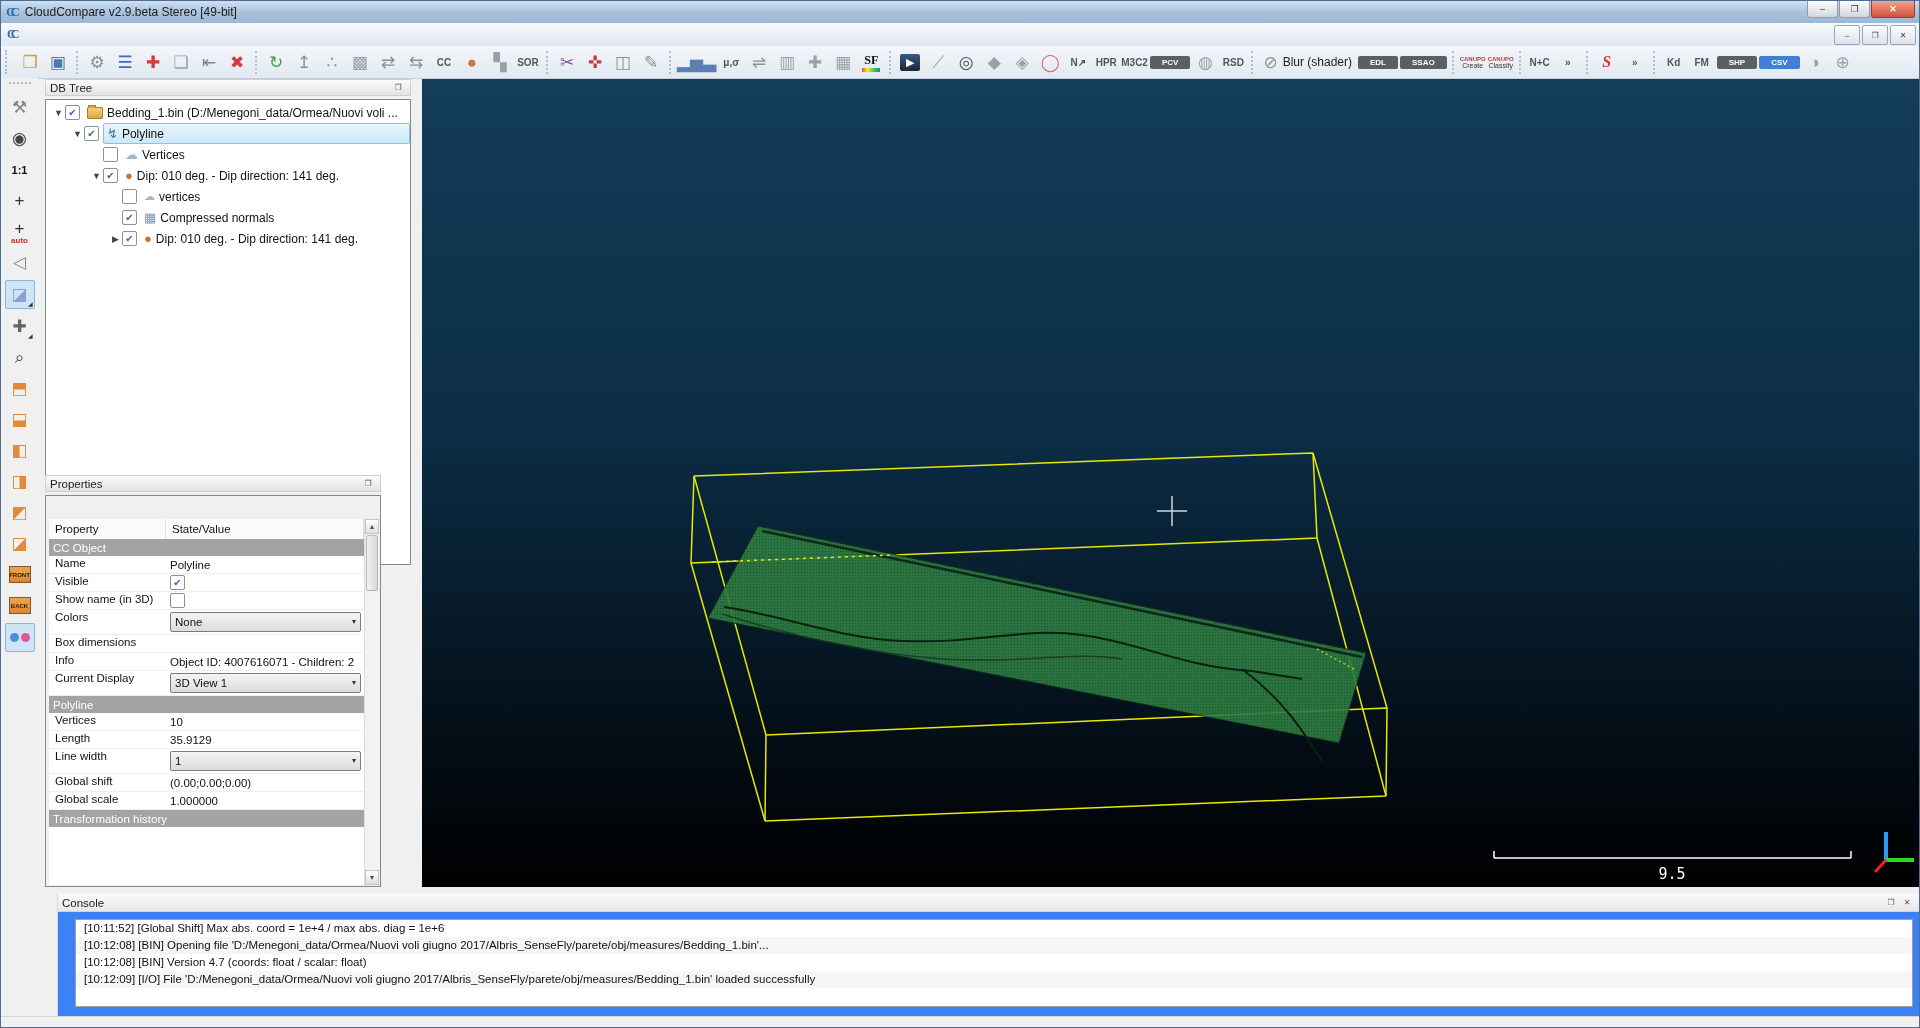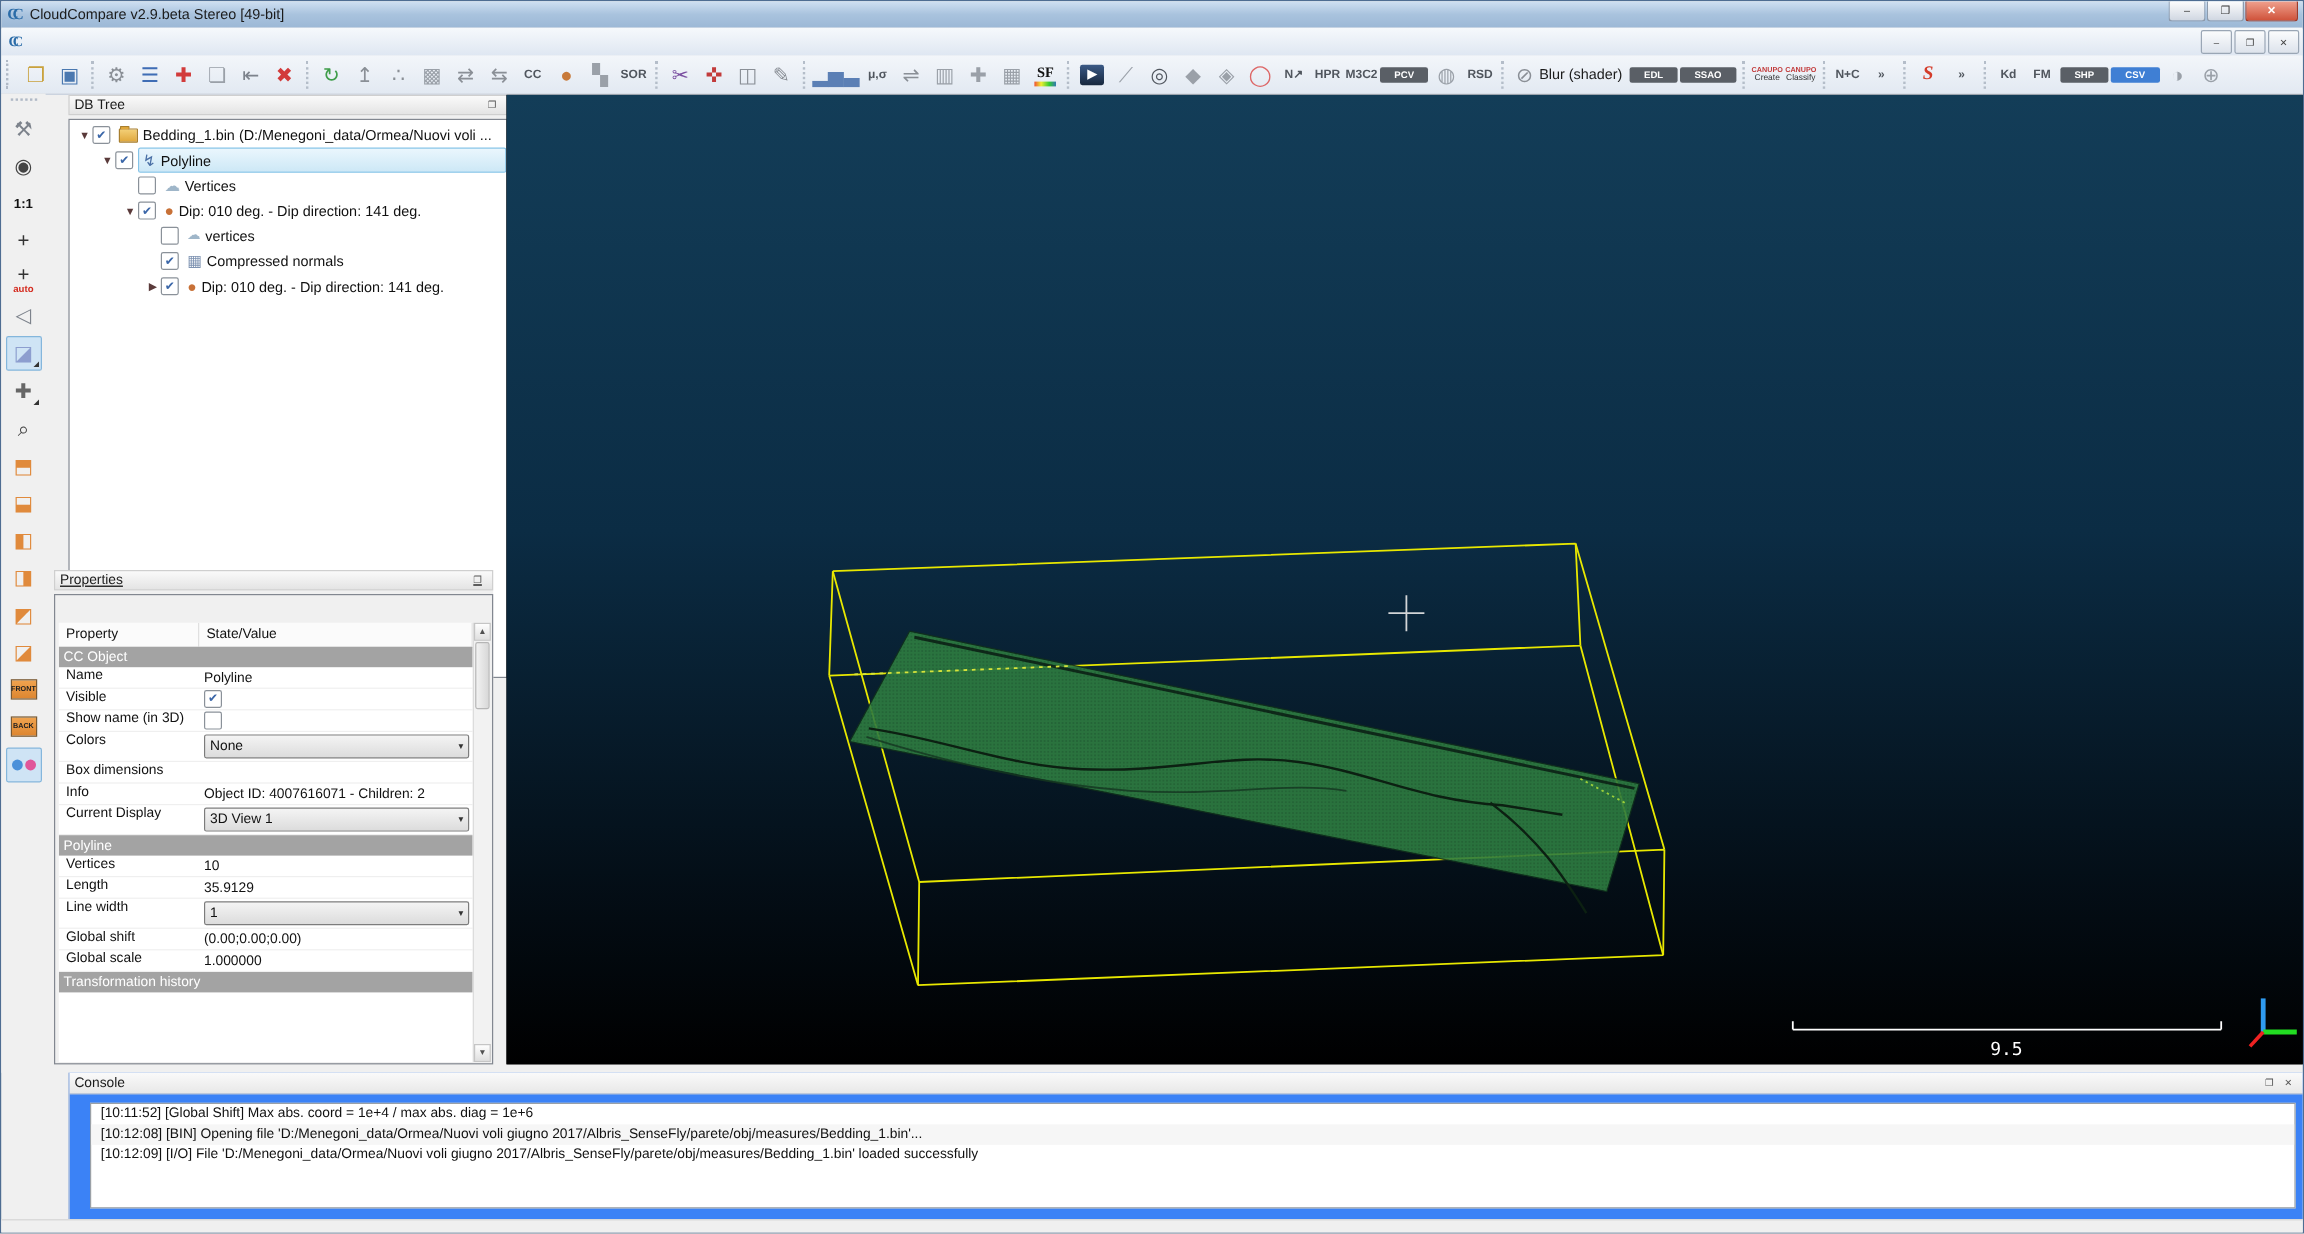--- a/index.html
+++ b/index.html
@@ -41,22 +41,22 @@
   .lbtn .g{font-size:17px;line-height:17px;}
   .lbtn.txt .g{font:bold 11px "Liberation Sans",sans-serif;color:#111;}
   .lbtn .sub{font:bold 8px "Liberation Sans",sans-serif;color:#d42a1e;line-height:7px;}
   .lbtn.active{background:#cfe4f5;border:1px solid #84b6dc;}
   .lbtn .caret{position:absolute;right:1px;bottom:1px;font-size:6px;color:#333;}
   .cubeface{width:20px;height:15px;background:linear-gradient(#f0a34f,#dd8630);border:1px solid #7a5a33;display:flex;align-items:center;justify-content:center;font:bold 6px "Liberation Sans",sans-serif;color:#222;}
   .stereo{display:flex;gap:2px;}
   .stereo i{width:9px;height:9px;border-radius:50%;display:block;}
   
   .dock{position:absolute;background:#f0f0f0;}
-  .dock-db{left:56px;top:1px;width:366px;height:486px;}
-  .dock-props{left:44px;top:397px;width:366px;height:412px;text-decoration:underline;}
+  .dock-db{left:44px;top:1px;width:366px;height:486px;}
+  .dock-props{left:44px;top:397px;width:336px;height:412px;}
   .dhead{height:17px;display:flex;align-items:center;font-size:11.5px;color:#1b1b1b;padding:0 4px;background:linear-gradient(#fafafa,#e4e4e4);border:1px solid #cfcfcf;box-sizing:border-box;}
   .dhead .sp{flex:1;}
   .dhbtn{width:14px;height:13px;display:flex;align-items:center;justify-content:center;font-size:8px;color:#555;border:1px solid transparent;}
   .dbody{position:absolute;left:0;right:0;top:20px;bottom:0;background:#fff;border:1px solid #828790;overflow:hidden;padding-top:2px;box-sizing:border-box;}
   
   .trow{display:flex;align-items:center;height:21px;font-size:12px;color:#111;white-space:nowrap;}
   .tarrow{width:13px;font-size:9px;color:#5a3a3a;text-align:center;flex:none;}
   .cb{width:13px;height:13px;background:#fff;border:1px solid #8a9199;border-radius:2px;margin-right:4px;flex:none;display:flex;align-items:center;justify-content:center;font-size:10px;color:#3a66a8;}
   .cb.checked::before{content:"\2714";}
   .tcontent{display:flex;align-items:center;gap:4px;padding:0 3px;height:19px;flex:1;border-radius:2px;}
@@ -558,18 +558,19 @@
   <div class="consoledock">
     <div class="dhead">
       <span>Console</span>
       <span class="sp"></span>
       <span class="dhbtn">❐</span>
       <span class="dhbtn">✕</span>
     </div>
     <div class="cbody" id="console">
         <div class="cline">[10:11:52] [Global Shift] Max abs. coord = 1e+4 / max abs. diag = 1e+6</div>
         <div class="cline">[10:12:08] [BIN] Opening file 'D:/Menegoni_data/Ormea/Nuovi voli giugno 2017/Albris_SenseFly/parete/obj/measures/Bedding_1.bin'...</div>
+        <div class="cline">[10:12:08] [BIN] Version 4.7 (coords: float / scalar: float)</div>
         <div class="cline">[10:12:09] [I/O] File 'D:/Menegoni_data/Ormea/Nuovi voli giugno 2017/Albris_SenseFly/parete/obj/measures/Bedding_1.bin' loaded successfully</div>
       </div>
   </div>
 
   <div class="statusbar"></div>
 </div>
 
 </body></html>

